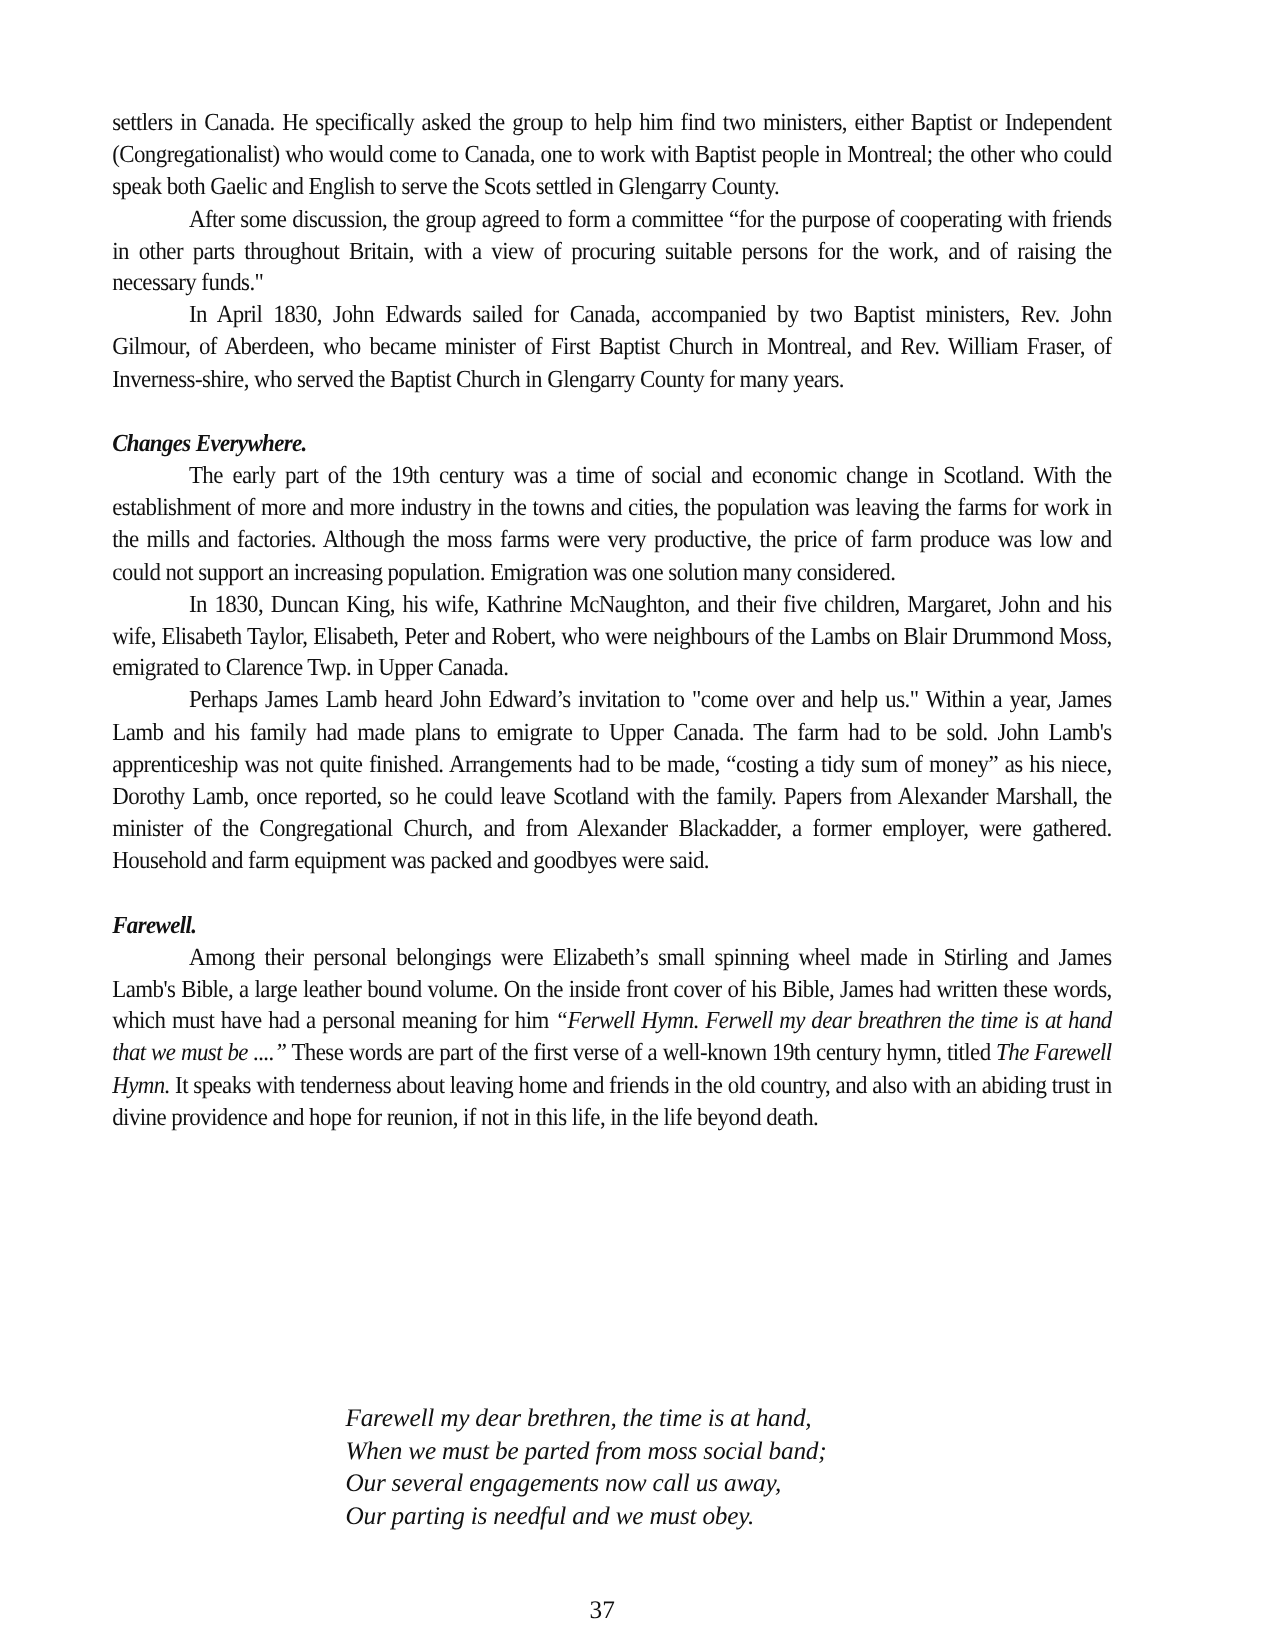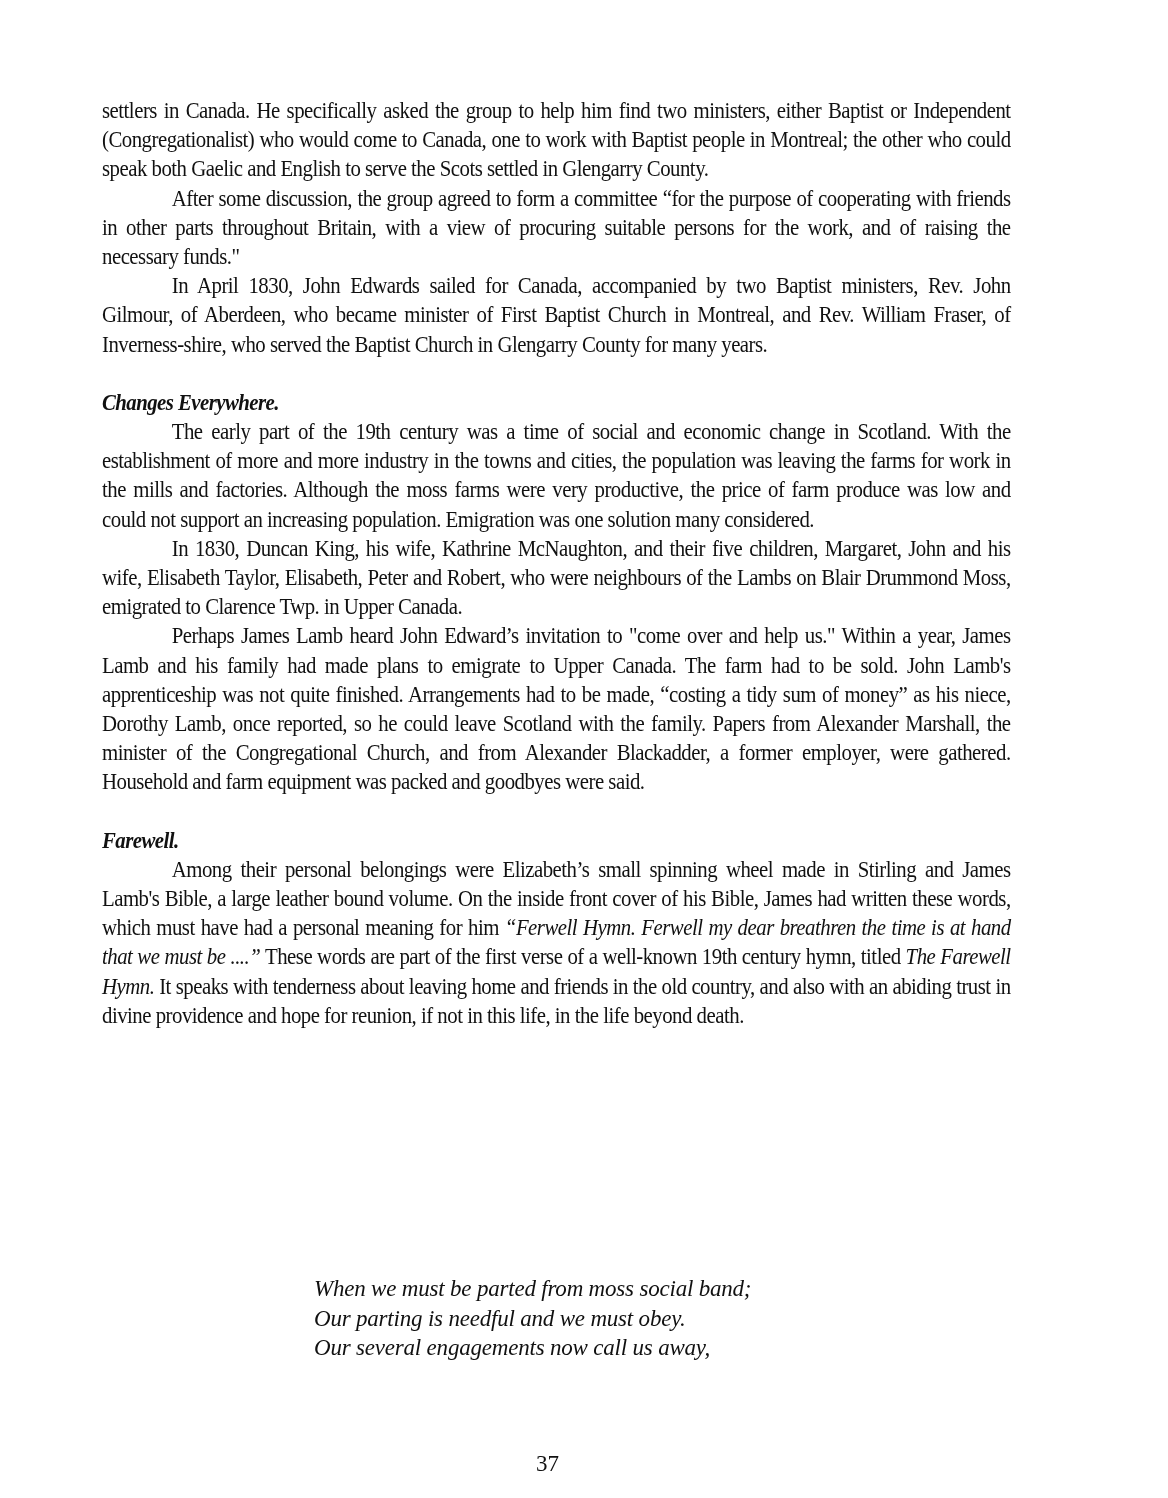--- a/index.html
+++ b/index.html
@@ -78,18 +78,19 @@
   <p class="para indent">In 1830, Duncan King, his wife, Kathrine McNaughton, and their five children, Margaret, John and his wife, Elisabeth Taylor, Elisabeth, Peter and Robert, who were neighbours of the Lambs on Blair Drummond Moss,  emigrated to Clarence Twp. in Upper Canada.</p>
   <p class="para indent">Perhaps James Lamb heard John Edward’s invitation to "come over and help us." Within a year, James Lamb and his family had made plans to emigrate to Upper Canada. The farm had to be sold. John Lamb's apprenticeship was not quite finished. Arrangements had to be made, “costing a tidy sum of money” as his niece, Dorothy Lamb, once reported, so he could leave Scotland with the family.  Papers from Alexander Marshall, the minister of the Congregational Church, and from Alexander Blackadder, a former employer, were gathered. Household and farm equipment was packed and goodbyes were said.</p>
 
   <div class="gap"></div>
 
   <h2 class="heading">Farewell.</h2>
   <p class="para indent"><span>Among their personal belongings were Elizabeth’s small spinning wheel made in Stirling and James Lamb's Bible, a large leather bound volume.  On the inside front cover of his Bible, James had written these words, which must have had a personal meaning for him </span><span class="it">“Ferwell Hymn.  Ferwell my dear breathren the time is at hand that we must be ....”</span><span> These words are part of the first verse of a well-known 19th century hymn, titled </span><span class="it">The Farewell Hymn.</span><span> It speaks with tenderness about leaving home and friends in the old country, and also with an abiding trust in divine providence and hope for reunion, if not in this life, in the life beyond death.</span></p>
 </div>
 
 <div class="poem">
+  <span class="poem-line">Farewell my dear brethren, the time is at hand,</span>
   <span class="poem-line">When we must be parted from moss social band;</span>
+  <span class="poem-line">Our several engagements now call us away,</span>
   <span class="poem-line">Our parting is needful and we must obey.</span>
-  <span class="poem-line">Our several engagements now call us away,</span>
 </div>
 
 <div class="page-number">37</div>
 
 </body></html>

